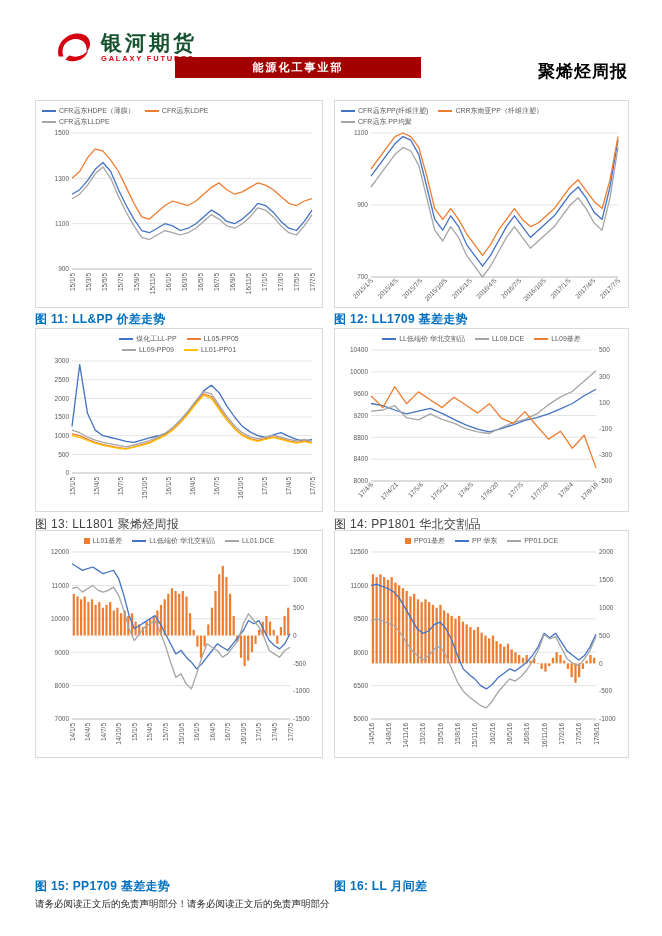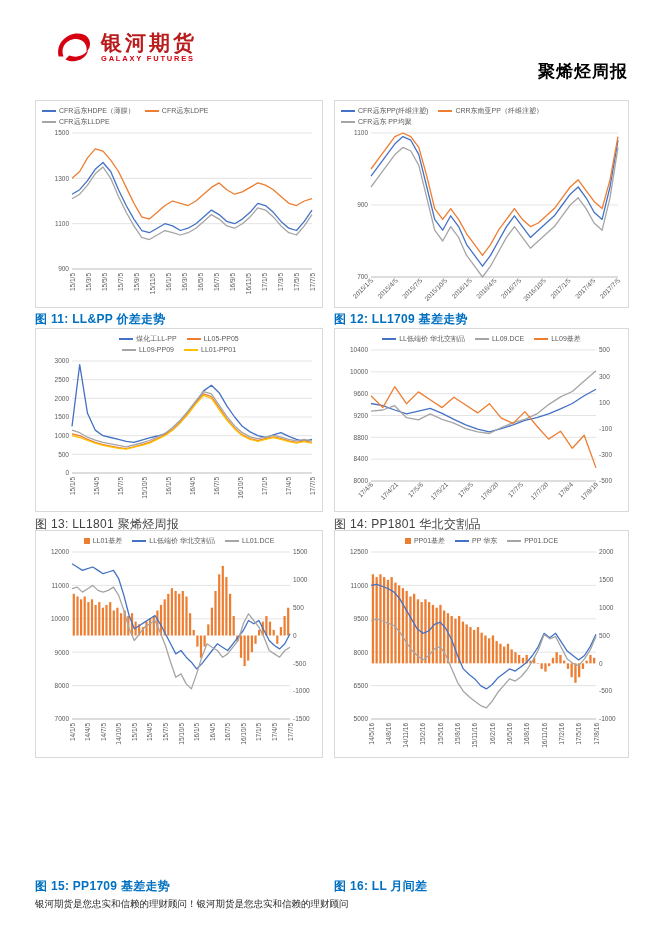--- a/index.html
+++ b/index.html
@@ -1,20 +1,20 @@
 <!DOCTYPE html>
 <html><head>
 <meta charset="utf-8">
 <style>
   *{margin:0;padding:0;box-sizing:border-box}
   html,body{background:#ffffff}
   body{font-family:"Liberation Sans","DejaVu Sans",sans-serif}
   .page{position:relative;width:662px;height:936px;background:#fff;margin:0 auto;overflow:hidden}
   .logo{position:absolute;left:52px;top:26px;display:flex;align-items:center;gap:7px}
-  .logo-cn{color:#b91c1c;font-size:21px;font-weight:bold;letter-spacing:3px;line-height:1.1}
+  .logo-cn{color:#14532d;font-size:21px;font-weight:bold;letter-spacing:3px;line-height:1.1}
   .logo-en{color:#d50010;font-size:7.5px;font-weight:bold;letter-spacing:1.8px}
   .dept-bar{position:absolute;left:175px;top:57px;width:246px;height:21px;background:#a30000;color:#ffffff;
     font-size:11px;font-weight:bold;letter-spacing:2px;display:flex;align-items:center;justify-content:center}
   .report-title{position:absolute;right:34px;top:60px;font-size:17px;font-weight:bold;color:#000;letter-spacing:1px}
   .chart-box{position:absolute;border:1px solid #d9d9d9;background:#fff;display:flex;flex-direction:column;padding:3px 2px 0 2px}
   .legend{display:flex;flex-wrap:wrap;row-gap:2px;column-gap:10px;font-size:7px;color:#595959;padding:2px 4px;line-height:1.3}
   .legend.left{justify-content:flex-start}
   .legend.center{justify-content:center;margin:0 auto}
   .lg-item{display:flex;align-items:center;gap:3px;white-space:nowrap}
   .plot{flex:1;min-height:0}
@@ -32,20 +32,21 @@
     <svg width="42" height="42" viewBox="0 0 44 44">
       <path d="M7 32 C3 16 20 4 33 9 C41 12 42 22 36 27 C38 18 30 12 22 14 C13 16 9 24 12 32 Z" fill="#d50010"></path>
       <path d="M14 35 C24 40 36 35 38 25 C34 31 26 34 18 31 Z" fill="#d50010"></path>
     </svg>
     <div class="logo-text">
       <div class="logo-cn">银河期货</div>
       <div class="logo-en">GALAXY FUTURES</div>
     </div>
   </div>
 
+  <div class="dept-bar">能源化工事业部</div>
   <div class="report-title">聚烯烃周报</div>
 
   <div class="chart-box" style="left:35px;top:100px;width:288px;height:208px">
       <div class="legend left" style="width: 210px;">
         <span class="lg-item">
           <span style="display: inline-block; background: rgb(68, 114, 196); width: 14px; height: 2px;"></span>
           <span>CFR远东HDPE（薄膜）</span>
         </span>
         <span class="lg-item">
           <span style="display: inline-block; background: rgb(237, 125, 49); width: 14px; height: 2px;"></span>
@@ -464,15 +465,15 @@
           <rect x="252.3" y="108.0" width="2.3" height="8.4" fill="#ED7D31"></rect>
           <rect x="256.0" y="110.8" width="2.3" height="5.6" fill="#ED7D31"></rect>
           <polyline points="34.0,38.4 39.8,37.3 45.5,39.5 51.3,41.7 57.1,45.1 62.8,51.8 68.6,61.8 74.4,71.8 80.2,81.8 85.9,86.3 91.7,84.0 97.5,77.4 103.2,75.1 109.0,81.8 114.8,93.0 120.5,108.5 126.3,121.9 132.1,127.5 137.8,131.9 143.6,138.6 149.4,141.9 155.2,137.5 160.9,130.8 166.7,126.4 172.5,121.9 178.2,124.1 184.0,119.7 189.8,115.2 195.5,108.5 201.3,99.6 207.1,86.3 212.8,90.7 218.6,86.3 224.4,95.2 230.2,104.1 235.9,108.5 241.7,113.0 247.5,108.5 253.2,99.6 259.0,87.4" fill="none" stroke="#4472C4" stroke-width="1.3" stroke-linejoin="round"></polyline>
           <polyline points="34.0,74.0 39.8,71.8 45.5,74.0 51.3,76.3 57.1,78.5 62.8,85.2 68.6,94.1 74.4,103.0 80.2,108.5 85.9,113.0 91.7,108.5 97.5,101.9 103.2,99.6 109.0,108.5 114.8,121.9 120.5,135.3 126.3,144.2 132.1,149.7 137.8,154.2 143.6,158.6 149.4,160.9 155.2,154.2 160.9,145.3 166.7,138.6 172.5,131.9 178.2,134.1 184.0,129.7 189.8,123.0 195.5,114.1 201.3,103.0 207.1,87.4 212.8,91.8 218.6,89.6 224.4,100.7 230.2,111.9 235.9,116.3 241.7,118.6 247.5,111.9 253.2,103.0 259.0,89.6" fill="none" stroke="#A5A5A5" stroke-width="1.3" stroke-linejoin="round"></polyline>
         </svg></div>
     </div>
 
   <div class="caption blue" style="left:35px;top:878px">图 15: PP1709 基差走势</div>
   <div class="caption blue" style="left:334px;top:878px">图 16: LL 月间差</div>
 
-  <div class="footer">银河期货是您忠实和信赖的理财顾问！银河期货是您忠实和信赖的理财顾问</div>
+  <div class="footer">请务必阅读正文后的免责声明部分！请务必阅读正文后的免责声明部分</div>
 
 </div>
 
 </body></html>

